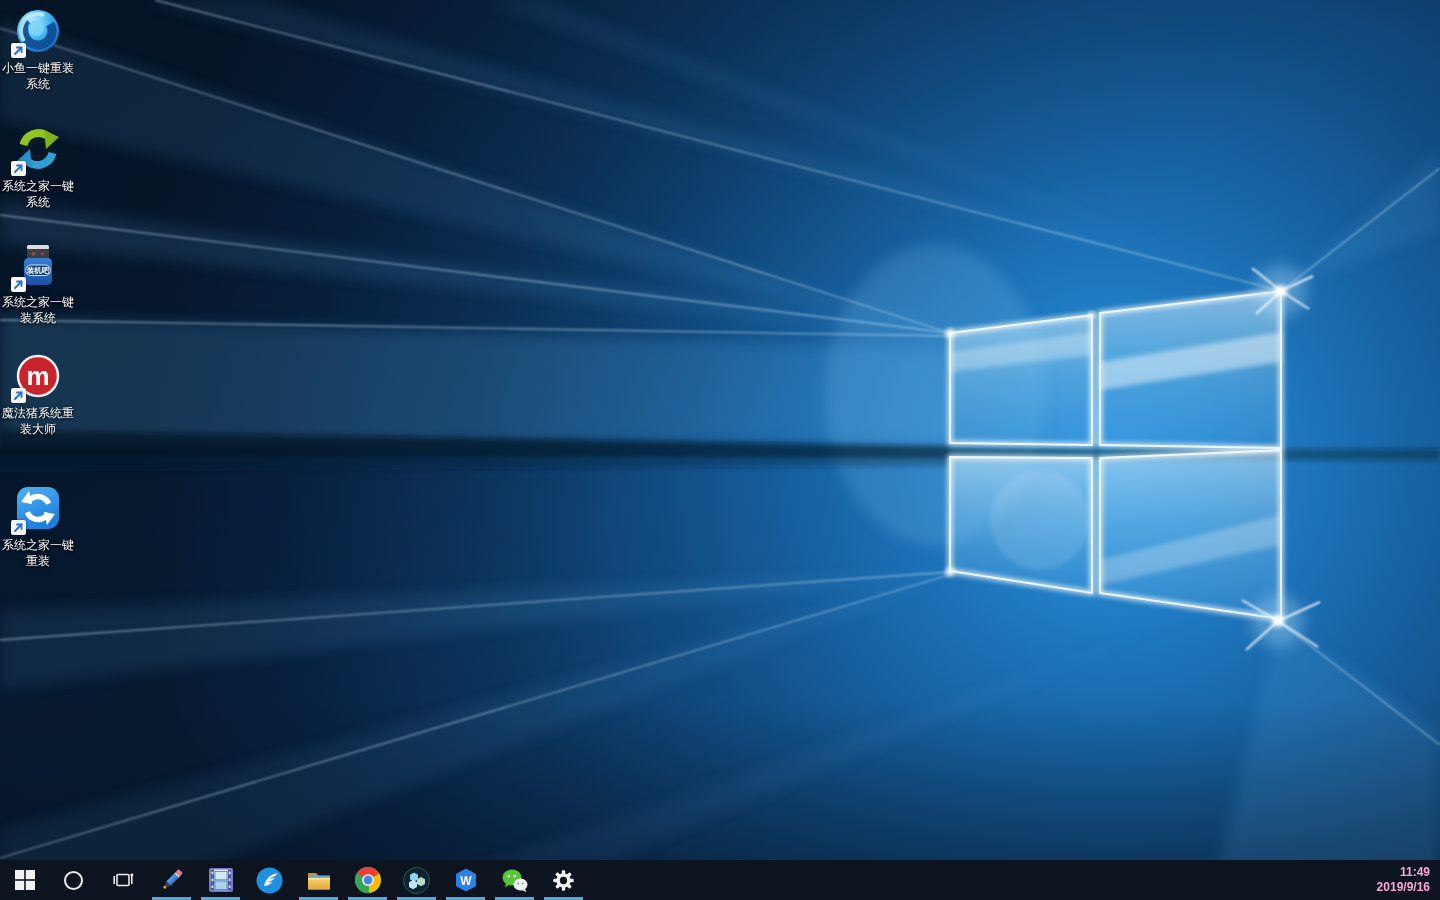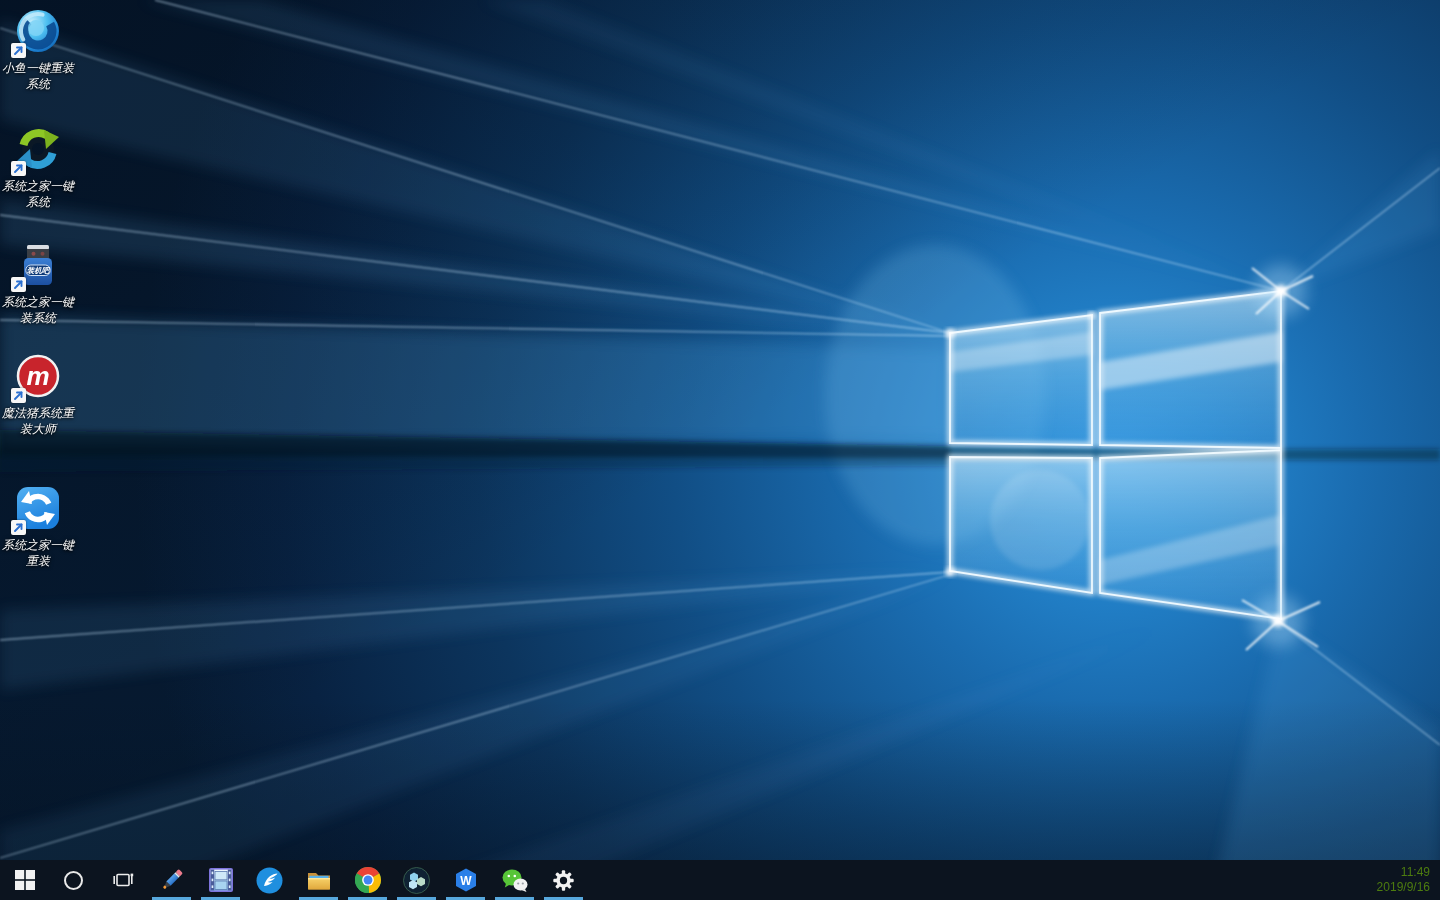--- a/index.html
+++ b/index.html
@@ -5,21 +5,21 @@
 <style>
   html,body{margin:0;padding:0;}
   body{
     width:1440px;height:900px;overflow:hidden;position:relative;
     background:#0a2240;font-family:"Liberation Sans",sans-serif;
     -webkit-user-select:none;user-select:none;
   }
   .wallpaper{position:absolute;left:0;top:0;width:1440px;height:900px;display:block;}
   
   .desktop-icon{
-    position:absolute;left:1px;width:74px;text-align:center;cursor:default;z-index:5;font-style:italic;
+    position:absolute;left:1px;width:74px;text-align:center;cursor:default;z-index:5;
   }
   .di-glyph{width:50px;height:50px;margin:0 auto;position:relative;}
   .di-glyph svg{display:block;}
   .shortcut-arrow{
     position:absolute;left:-2px;bottom:-2px;width:15px;height:15px;
     background:#f7f7f7;border-radius:2px;box-shadow:0 0 2px rgba(0,0,0,.6);
   }
   .di-label{
     margin-top:4px;font-size:12px;line-height:16px;color:#ffffff;
     text-shadow:0 1px 3px rgba(0,0,0,.95),0 0 4px rgba(0,0,0,.7);
@@ -32,21 +32,21 @@
   .tb-btn{
     width:49px;display:flex;align-items:center;justify-content:center;
     position:relative;flex:0 0 auto;
   }
   .tb-indicator{
     position:absolute;bottom:0;left:5px;right:5px;height:3px;background:#57a8dd;
   }
   .search-ring{width:15px;height:15px;border:2.4px solid #e9e9e9;border-radius:50%;}
   .tb-clock{
     margin-left:auto;align-self:center;text-align:right;padding-right:10px;
-    color:#4d7c0f;font-size:12px;line-height:15px;
+    color:#f9a8d4;font-size:12px;line-height:15px;font-weight:bold;
   }
 </style>
 </head>
 <body>
 
 <svg class="wallpaper" viewBox="0 0 1440 900" preserveAspectRatio="none">
   <defs>
     <radialGradient id="bgRad" gradientUnits="userSpaceOnUse" cx="1115" cy="460" r="980">
       <stop offset="0" stop-color="#2f94de"></stop>
       <stop offset="0.10" stop-color="#2486cf"></stop>

